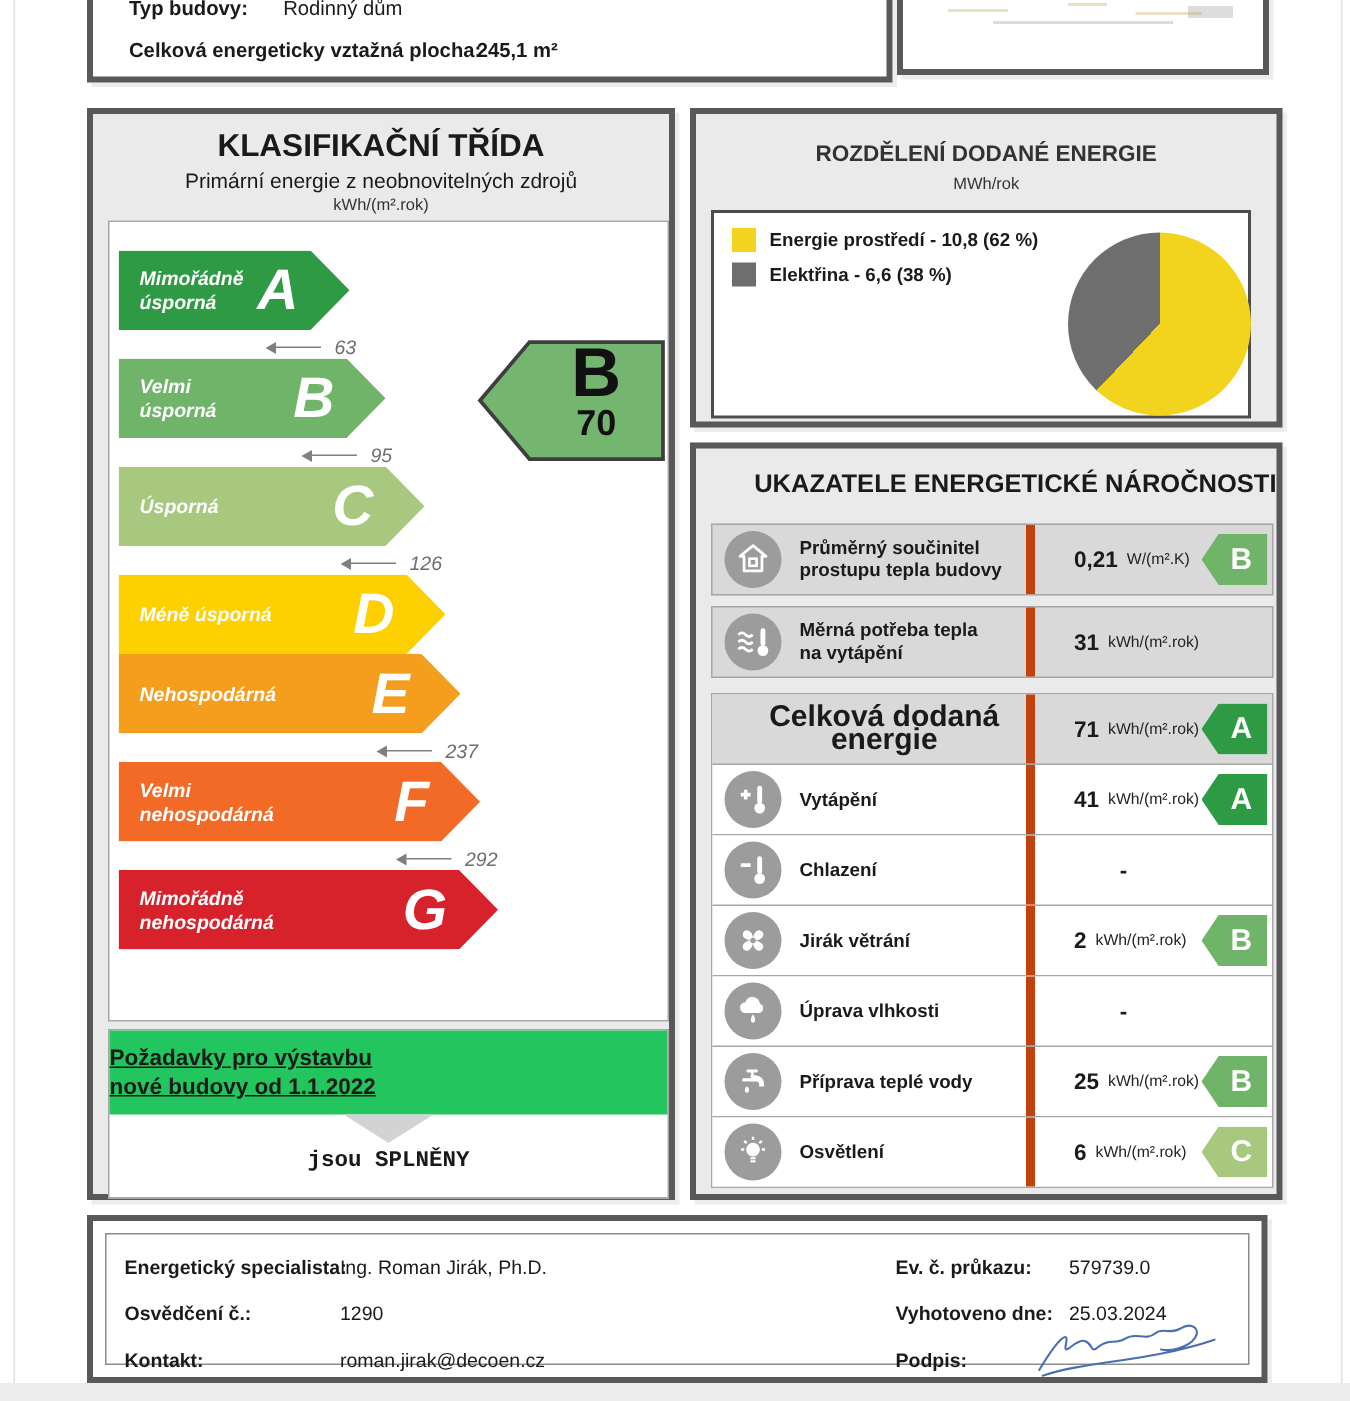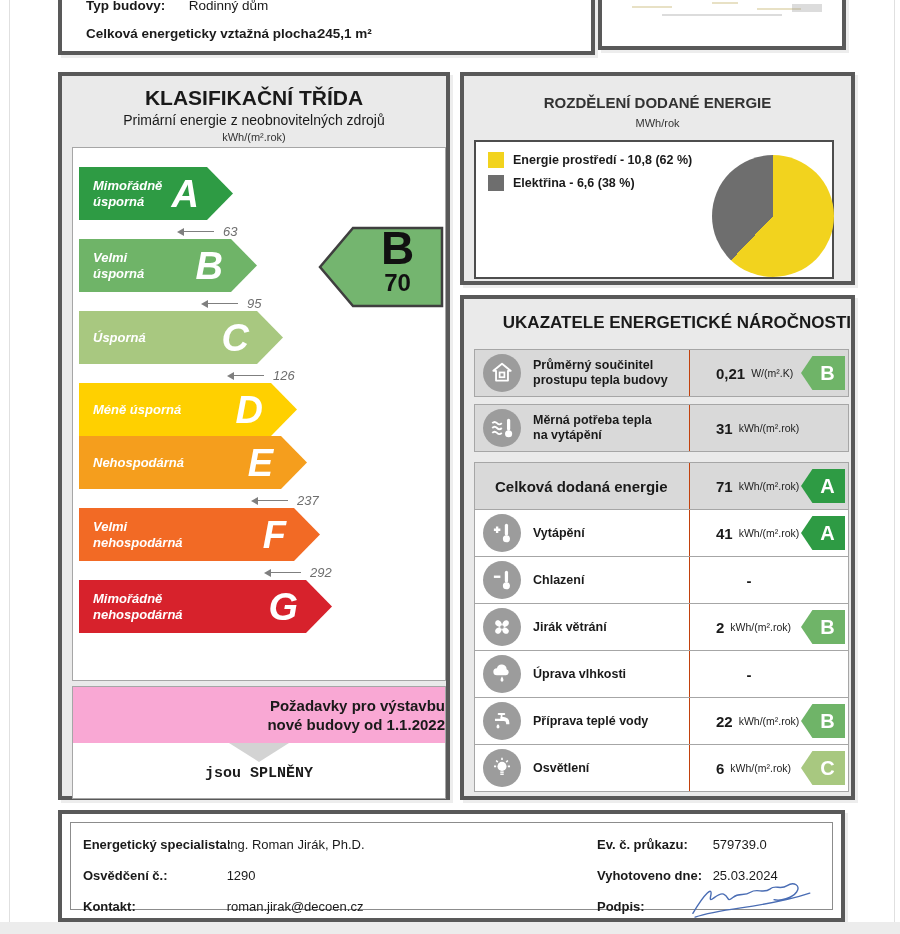--- a/index.html
+++ b/index.html
@@ -36,21 +36,21 @@
   .gap{height:19px;position:relative;}
   .th{position:absolute;top:4px;display:flex;align-items:center;}
   .th-head{width:0;height:0;border-top:4px solid transparent;border-bottom:4px solid transparent;border-right:7px solid #7f7f7f;}
   .th-tail{width:30px;height:1.5px;background:#7f7f7f;}
   .th-num{margin-left:9px;font-size:13px;color:#6e6e6e;}
   .result-indicator{position:absolute;left:255px;top:147px;width:128px;height:88px;}
   .ind-text{position:absolute;left:36px;width:89px;top:0;text-align:center;}
   .ind-letter{font-size:46px;font-weight:bold;line-height:50px;color:#111;}
   .ind-value{font-size:24px;font-weight:bold;line-height:24px;color:#111;margin-top:-2px;}
   .req-box{position:absolute;left:10px;top:610px;width:374px;height:113px;background:#fff;border:1px solid #a6a6a6;box-sizing:border-box;}
-  .req-gray{position:relative;height:56px;background:#f9a8d4;text-align:right;font-weight:bold;font-size:15px;padding-top:9px;box-sizing:border-box;line-height:19px;}
+  .req-gray{position:relative;height:56px;background:#22c55e;text-align:left;font-weight:bold;font-size:15px;padding-top:9px;box-sizing:border-box;line-height:19px;text-decoration:underline;}
   .req-chevron{position:absolute;left:50%;top:56px;transform:translateX(-50%);width:0;height:0;border-left:30px solid transparent;border-right:30px solid transparent;border-top:19px solid #d3d3d3;}
   .req-result{position:absolute;left:0;right:0;top:78px;text-align:center;font-weight:bold;font-size:15px;font-family:Liberation Mono, monospace;}
 
   
   .energy-panel{left:460px;top:72px;width:395px;height:213px;}
   .p-title2{position:absolute;left:0;right:0;top:18px;text-align:center;font-size:15px;font-weight:bold;color:#333;}
   .p-unit2{position:absolute;left:0;right:0;top:41px;text-align:center;font-size:11px;color:#333;}
   .pie-box{position:absolute;left:10px;top:64px;width:360px;height:139px;background:#fff;border:2px solid #4d4d4d;box-sizing:border-box;}
   .legend{position:absolute;left:12px;top:10px;}
   .legend-item{display:flex;align-items:center;gap:9px;margin-bottom:7px;font-size:12.5px;font-weight:bold;}
@@ -59,25 +59,25 @@
 
   
   .indicators-panel{left:460px;top:295px;width:395px;height:505px;}
   .p-title3{position:absolute;left:0;right:0;top:14px;text-align:right;font-size:17px;font-weight:bold;}
   .grow{position:absolute;left:10px;width:375px;height:48px;background:#d9d9d9;border:1px solid #a6a6a6;box-sizing:border-box;display:flex;}
   .grow1{top:50px;} .grow2{top:105px;}
   .itable{position:absolute;left:10px;top:163px;width:375px;border:1px solid #a6a6a6;box-sizing:border-box;background:#fff;}
   .irow{display:flex;height:46px;border-bottom:1px solid #a6a6a6;background:#fff;}
   .irow:last-child{border-bottom:none;}
   .irow.gray{background:#d9d9d9;}
-  .cell-label{width:215px;flex:0 0 215px;border-right:1px solid #c2410c;display:flex;align-items:center;padding-left:8px;gap:12px;box-sizing:border-box;}
+  .cell-label{width:215px;flex:0 0 215px;border-right:6px solid #c2410c;display:flex;align-items:center;padding-left:8px;gap:12px;box-sizing:border-box;}
   .cell-label.noicon{padding-left:20px;}
   .row-lines{font-size:12.5px;font-weight:bold;line-height:15px;}
   .row-lines span{display:block;}
-  .row-lines.big{font-size:15px;}
+  .row-lines.big{font-size:20px;text-align:center;}
   .cell-value{flex:1;position:relative;display:flex;align-items:center;padding-left:26px;gap:6px;box-sizing:border-box;}
   .cell-value.dash{justify-content:center;padding-left:0;padding-right:40px;}
   .num{font-size:15px;font-weight:bold;}
   .unit{font-size:10.5px;color:#222;}
   .badge{position:absolute;right:3px;top:50%;transform:translateY(-50%);width:44px;height:34px;clip-path:polygon(0 50%,26% 0,100% 0,100% 100%,26% 100%);display:flex;align-items:center;justify-content:center;padding-left:9px;box-sizing:border-box;color:#fff;font-weight:bold;font-size:20px;}
   .icircle{width:38px;height:38px;flex:0 0 38px;border-radius:50%;background:#9c9c9c;display:flex;align-items:center;justify-content:center;}
   .icircle svg{display:block;}
 
   
   .footer-panel{left:58px;top:810px;width:787px;height:112px;background:#fff;}
@@ -401,21 +401,21 @@
                 <rect x="8" y="4.6" width="7" height="1.9" rx="0.9" fill="#fff"></rect>
                 <rect x="10.8" y="6.2" width="1.6" height="2.2" fill="#fff"></rect>
                 <path d="M7.8 15.3 C6.9 16.7 6.7 17.7 7.3 18.4 C7.8 19 8.8 19 9.3 18.4 C9.9 17.7 9.7 16.7 8.8 15.3 Z" fill="#fff"></path>
               </svg>
           </span>
           <span class="row-lines">
               <span>Příprava teplé vody</span>
             </span>
         </div>
         <div class="cell-value">
-          <span class="num">22</span>
+          <span class="num">25</span>
           <span class="unit">kWh/(m².rok)</span>
           <span class="badge" style="background-color: rgb(111, 180, 104);">
               <span>B</span>
             </span>
         </div>
       </div>
 
       <div class="irow">
         <div class="cell-label">
           <span class="icircle">

